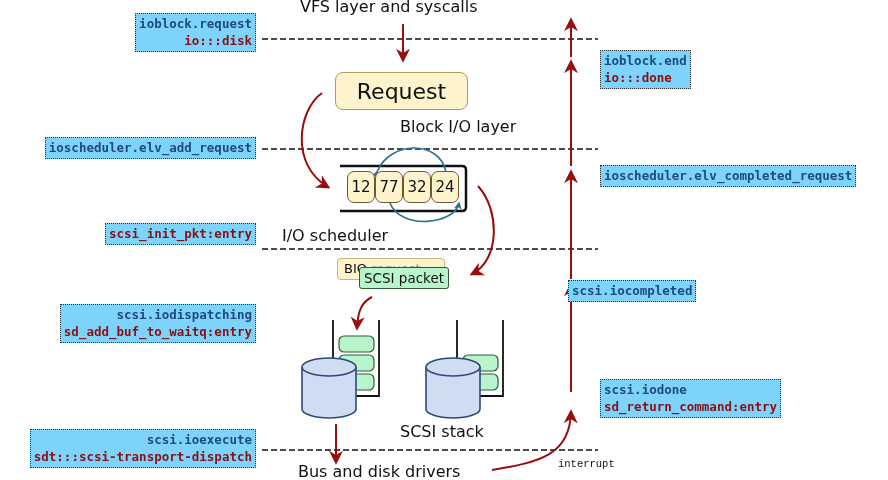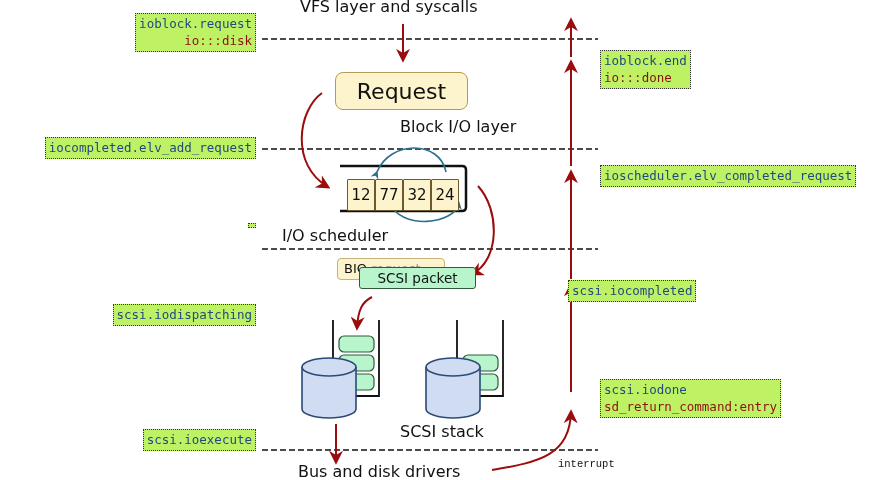--- a/index.html
+++ b/index.html
@@ -5,50 +5,51 @@
   html, body { margin: 0; padding: 0; background: #ffffff; }
   body { width: 888px; height: 480px; position: relative; overflow: hidden; font-family: "DejaVu Sans", sans-serif; }
   svg { position: absolute; left: 0; top: 0; }
   .probe {
     position: absolute;
     border: 1px dotted #333;
     font-family: "DejaVu Sans Mono", monospace;
     font-size: 12.5px;
     line-height: 17px;
     padding: 1px 3px 2px 3px;
-    background: #bef264;
+    background: #7dd3fc;
     white-space: nowrap;
+    font-weight: bold;
   }
   .probe.right-align { text-align: right; }
   .probe .blue { color: #1f4a7e; display: block; }
   .probe .red { color: #8b1111; display: block; }
   .layer-label { position: absolute; font-family: "DejaVu Sans", sans-serif; font-size: 16px; color: #111; white-space: nowrap; }
   .small-label { position: absolute; font-family: Liberation Mono, monospace; font-size: 10.5px; color: #111; white-space: nowrap; }
   .request-box {
     position: absolute; left: 335px; top: 72px; width: 133px; height: 38px;
     background: #fdf3cc; border: 1.5px solid #b39a55; border-radius: 8px;
     font-family: "DejaVu Sans", sans-serif; font-size: 22px; color: #111;
     display: flex; align-items: center; justify-content: center;
     box-sizing: border-box;
   }
   .queue-item {
-    position: absolute; top: 179px; width: 28px; height: 32px;
-    background: #fdf3cc; border: 1.3px solid #6b5a30; border-radius: 1px;
+    position: absolute; top: 171px; width: 28px; height: 32px;
+    background: #fdf3cc; border: 1.3px solid #6b5a30; border-radius: 7px;
     font-family: "DejaVu Sans", sans-serif; font-size: 15px; color: #111;
     display: flex; align-items: center; justify-content: center; box-sizing: border-box;
   }
   .bio-box {
     position: absolute; left: 337px; top: 258px; width: 108px; height: 22px;
     background: #fdf3cc; border: 1px solid #c9b27a; border-radius: 4px;
     font-family: "DejaVu Sans", sans-serif; font-size: 13px; color: #999;
     padding-left: 6px; box-sizing: border-box; line-height: 20px; overflow: hidden;
   }
   .bio-box .bio-dark { color: #111; }
   .scsi-packet {
-    position: absolute; left: 359px; top: 267px; width: 117px; height: 22px;
+    position: absolute; left: 359px; top: 267px; width: 90px; height: 22px;
     background: #b8f5cc; border: 1.2px solid #2f5a3a; border-radius: 3px;
     font-family: "DejaVu Sans", sans-serif; font-size: 13.5px; color: #111;
     display: flex; align-items: center; justify-content: center; box-sizing: border-box;
   }
 </style>
 </head>
 <body>
 
 <svg width="888" height="480" viewBox="0 0 888 480">
   <defs>
@@ -122,29 +123,32 @@
 <div class="queue-item" style="left:431px;">24</div>
 
 <div class="bio-box"><span class="bio-dark">BIO</span><span> request</span></div>
 <div class="scsi-packet">SCSI packet</div>
 
 <div class="probe right-align" style="right:632px; top:13px;">
   <span class="blue">ioblock.request</span>
   <span class="red">io:::disk</span>
 </div>
 <div class="probe right-align" style="right:632px; top:137px;">
-  <span class="blue">iocompleted.elv_add_request</span>
+  <span class="blue">ioscheduler.elv_add_request</span>
 </div>
 <div class="probe right-align" style="right:632px; top:223px;">
+  <span class="red">scsi_init_pkt:entry</span>
 </div>
 <div class="probe right-align" style="right:632px; top:304px;">
   <span class="blue">scsi.iodispatching</span>
+  <span class="red">sd_add_buf_to_waitq:entry</span>
 </div>
 <div class="probe right-align" style="right:632px; top:429px;">
   <span class="blue">scsi.ioexecute</span>
+  <span class="red">sdt:::scsi-transport-dispatch</span>
 </div>
 
 <div class="probe" style="left:600px; top:50px;">
   <span class="blue">ioblock.end</span>
   <span class="red">io:::done</span>
 </div>
 <div class="probe" style="left:600px; top:165px;">
   <span class="blue">ioscheduler.elv_completed_request</span>
 </div>
 <div class="probe" style="left:568px; top:280px;">

